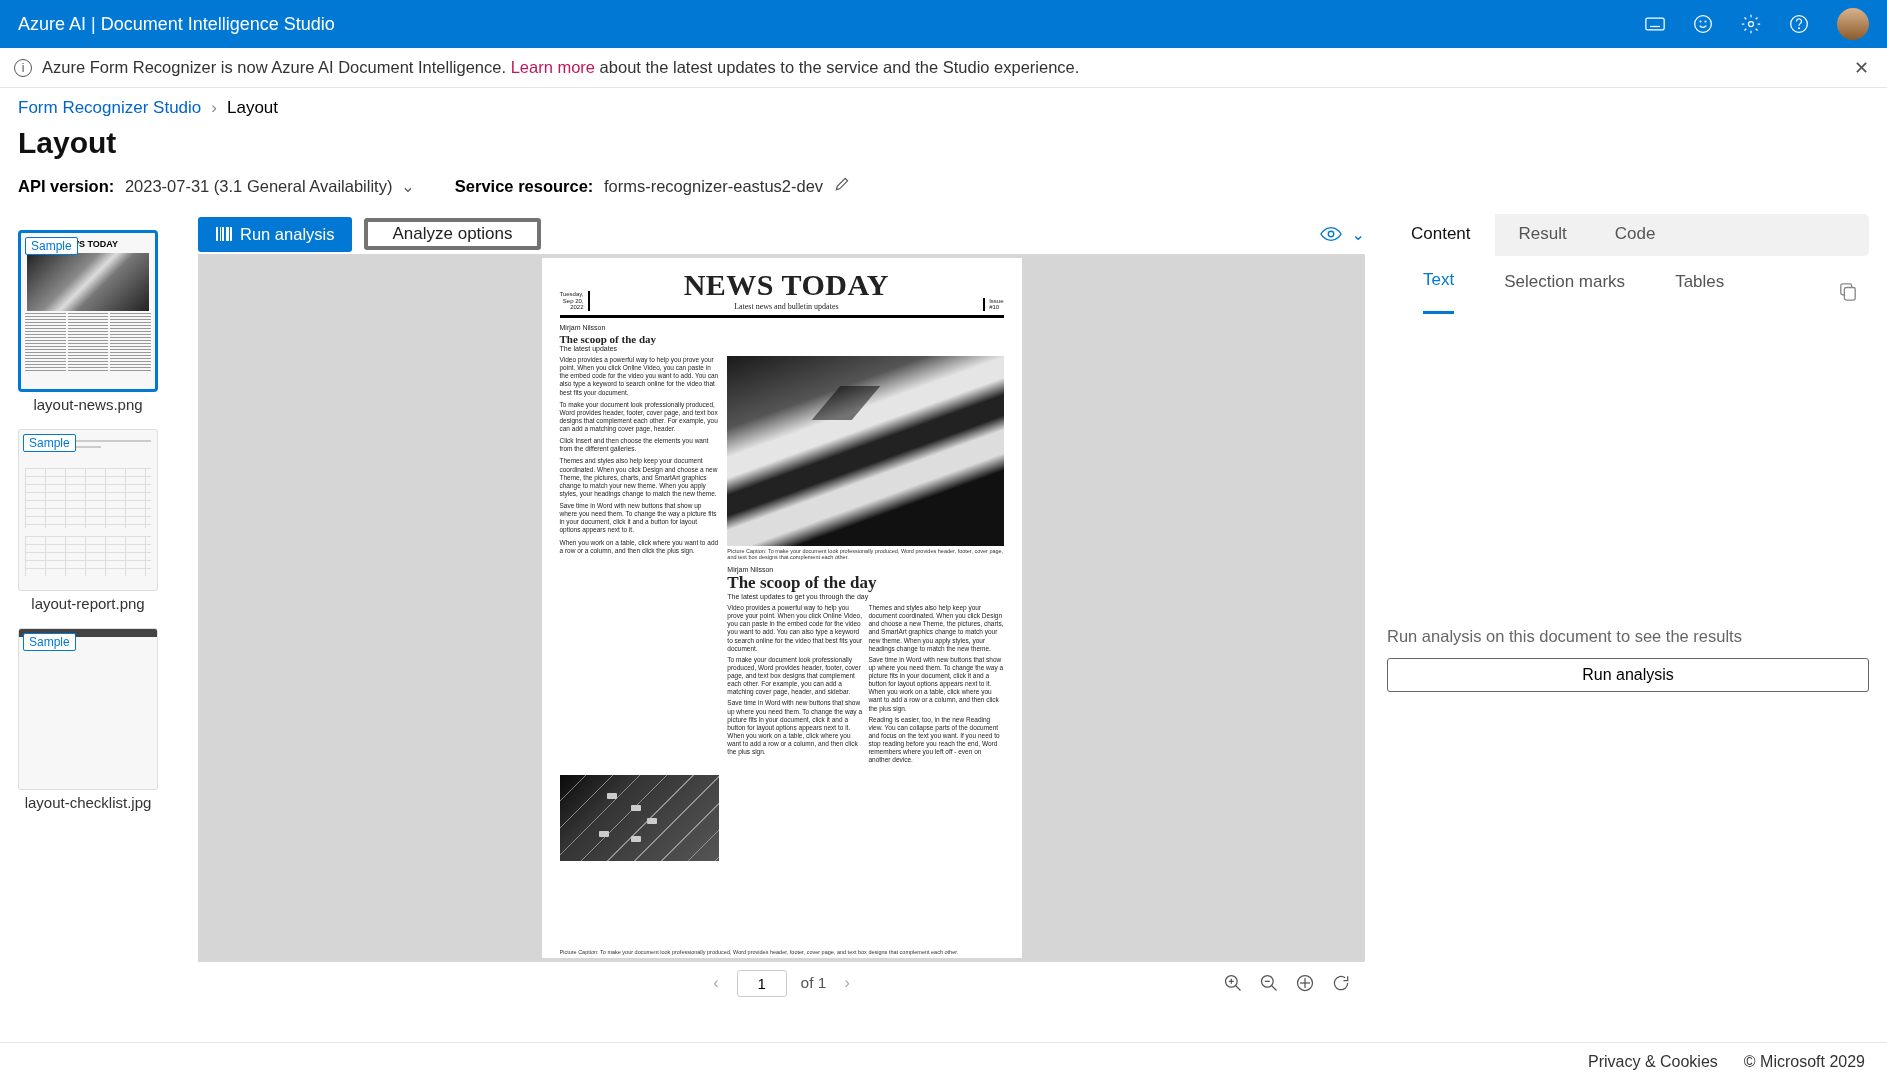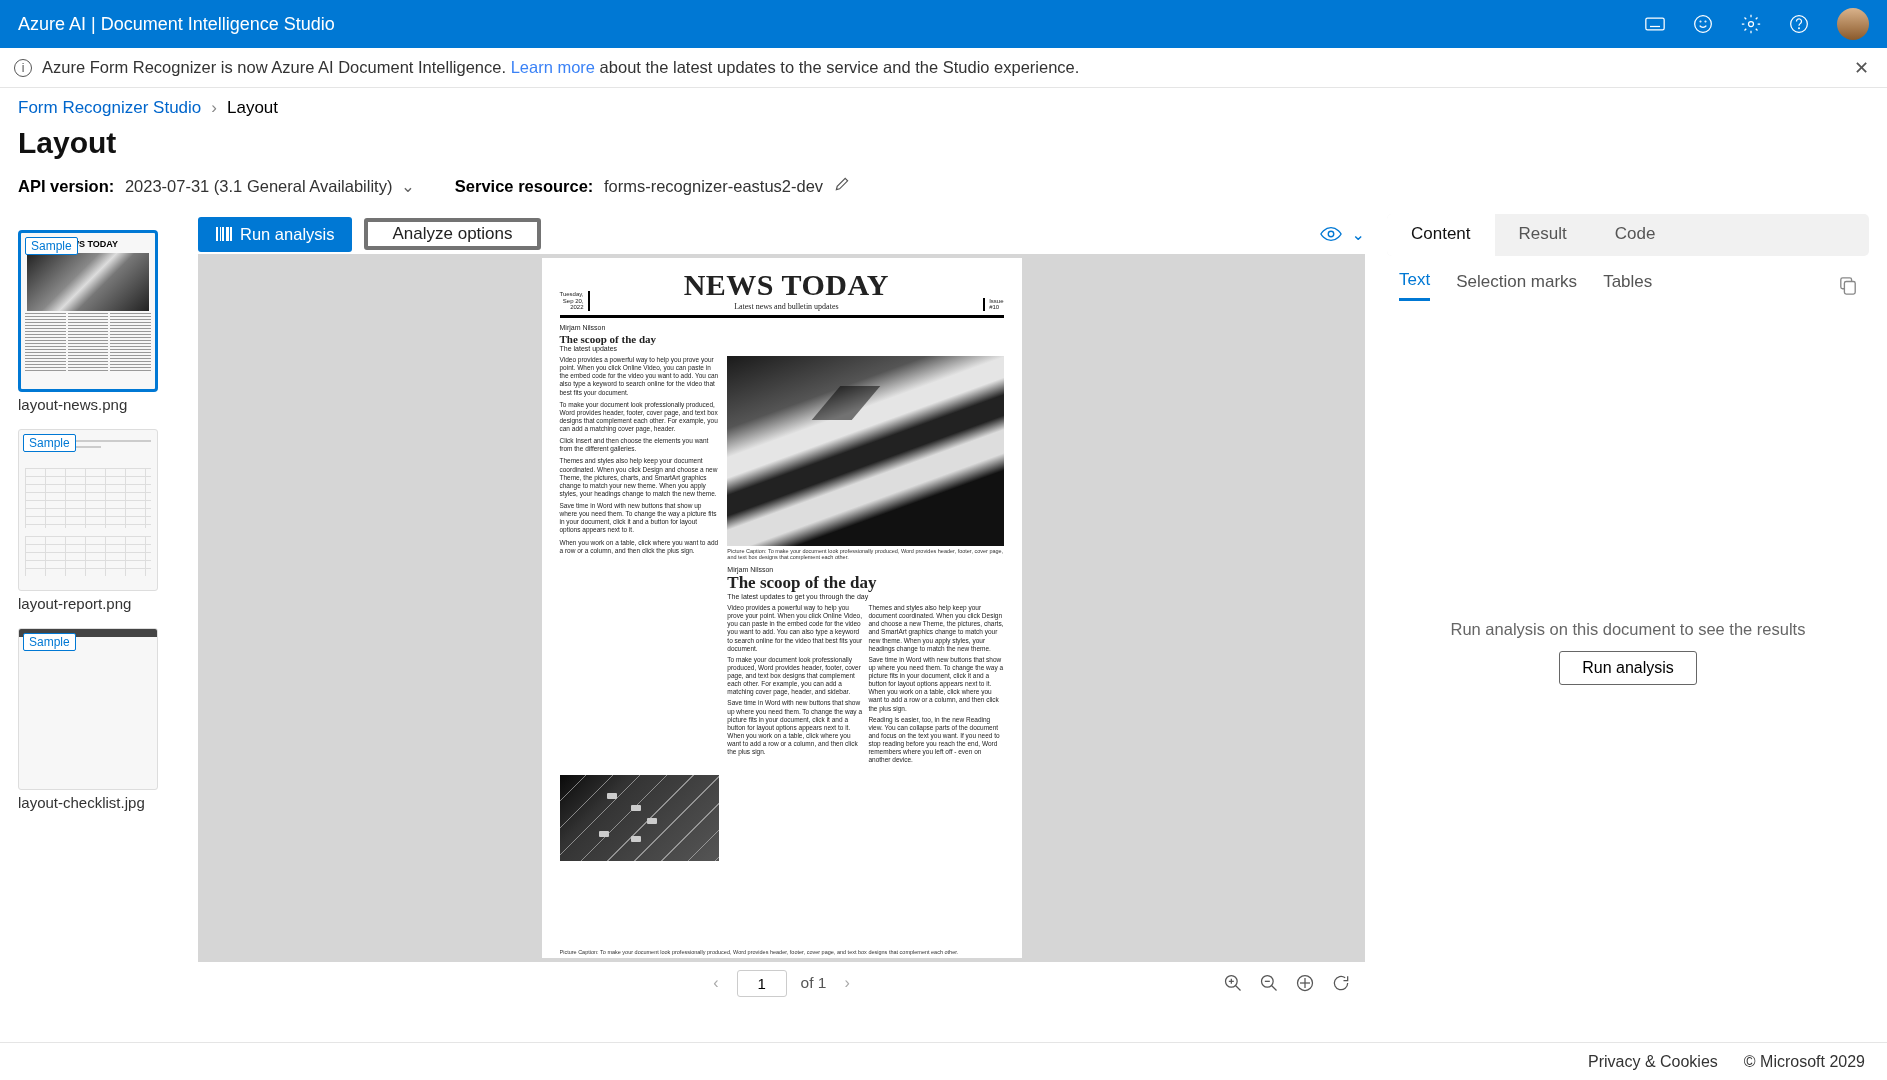--- a/index.html
+++ b/index.html
@@ -6,21 +6,21 @@
 body { background: #fff; width: 1887px; height: 1080px; overflow: hidden; position: relative; }
 
 .topbar { background: #0078d4; height: 48px; display: flex; align-items: center; padding: 0 18px; color: #fff; justify-content: space-between; }
 .topbar-title { font-size: 18px; font-weight: 400; }
 .topbar-icons { display: flex; gap: 28px; align-items: center; }
 .topbar-icons svg { width: 20px; height: 20px; fill: none; stroke: #fff; stroke-width: 1.5; }
 .avatar { width: 32px; height: 32px; border-radius: 50%; background: linear-gradient(#d9b38c,#8b5a2b); }
 
 .notice { height: 40px; display: flex; align-items: center; padding: 0 14px; border-bottom: 1px solid #e5e5e5; font-size: 16.5px; color: #333; justify-content: space-between; }
 .notice-left { display: flex; align-items: center; gap: 10px; }
-.notice a { color: #3b82f6; text-decoration: none; margin-top: 31px; }
+.notice a { color: #be185d; text-decoration: none; margin-top: 31px; }
 .info-icon { width: 18px; height: 18px; border: 1.3px solid #555; border-radius: 50%; display: flex; align-items: center; justify-content: center; font-size: 12px; color: #555; }
 
 .crumbs { padding: 10px 18px 4px; font-size: 17px; display: flex; align-items: center; gap: 10px; }
 .crumbs a { color: #0066cc; text-decoration: none; }
 .crumbs .sep { color: #888; }
 
 .page-title { font-size: 30px; font-weight: 600; padding: 4px 18px 16px; color: #111; }
 
 .meta-row { display: flex; align-items: center; gap: 40px; padding: 0 18px 18px; font-size: 16.5px; text-align: right; }
 .meta-label { font-weight: 600; margin-right: 6px; }
@@ -34,21 +34,21 @@
 .dropzone { border: 1.5px dashed #aaa; border-radius: 8px; padding: 16px 8px; text-align: center; font-size: 16px; color: #333; }
 .cloud-icn { width: 38px; height: 30px; margin: 0 auto 8px; stroke: #333; fill: none; stroke-width: 1.5; }
 .dropzone a { color: #0066cc; text-decoration: none; display: block; }
 .dropzone .or { margin: 2px 0; }
 
 .thumbs { margin-top: 16px; }
 .thumb { width: 140px; margin-bottom: 12px; position: relative; }
 .thumb-img { width: 140px; height: 162px; background: #f7f7f7; border: 1px solid #ddd; border-radius: 3px; position: relative; overflow: hidden; }
 .thumb.selected .thumb-img { border: 3px solid #0078d4; border-radius: 4px; }
 .sample-badge { position: absolute; top: 4px; left: 4px; background: #fff; border: 1px solid #0078d4; color: #0078d4; font-size: 12px; padding: 1px 5px; border-radius: 2px; z-index: 2; }
-.thumb-name { font-size: 15px; color: #333; padding: 4px 0; }
+.thumb-name { text-align: center; font-size: 15px; color: #333; padding: 4px 0; }
 .thumb-news { display: flex; flex-direction: column; padding: 4px; }
 .thumb-news-h { font-size: 9px; font-weight: 700; text-align: center; padding: 2px; }
 .thumb-news-img { height: 58px; background: linear-gradient(135deg,#222 0%,#888 40%,#ddd 50%,#777 60%,#222 100%); margin: 2px; }
 .thumb-news-cols { display: flex; gap: 2px; height: 58px; }
 .thumb-news-col { flex: 1; background: repeating-linear-gradient(#999,#999 1px,transparent 1px,transparent 3px); }
 .thumb-report { padding: 6px; }
 .thumb-report-line { height: 2px; background: #ccc; margin: 4px 0; }
 .thumb-report-table { height: 60px; background: repeating-linear-gradient(#ddd,#ddd 1px,transparent 1px,transparent 8px), repeating-linear-gradient(90deg,#ddd,#ddd 1px,transparent 1px,transparent 20px); margin-top: 20px; }
 .thumb-check { background: #444; padding: 4px; }
 .thumb-check-inner { background: #eee; height: 100%; display: flex; }
@@ -99,24 +99,24 @@
 .pageinput { width: 50px; border: 1px solid #ccc; border-radius: 3px; text-align: center; padding: 4px; font-size: 15px; }
 .pagebar .of { color: #555; font-size: 15.5px; }
 .zoom-controls { position: absolute; right: 14px; display: flex; gap: 16px; }
 .zoom-controls svg { width: 20px; height: 20px; stroke: #555; fill: none; stroke-width: 1.5; cursor: pointer; }
 
 .right-col { width: 482px; flex-shrink: 0; display: flex; flex-direction: column; }
 .r-tabs1 { display: flex; background: #f1f1f1; border-radius: 5px; overflow: hidden; height: 42px; }
 .r-tab1 { padding: 10px 24px; font-size: 17px; color: #555; cursor: pointer; }
 .r-tab1.active { background: #fff; color: #111; font-weight: 500; }
 .r-tabs2 { display: flex; gap: 26px; padding: 14px 12px 0; align-items: center; font-size: 17px; }
-.r-tab2 { color: #555; padding-bottom: 8px; cursor: pointer; }
+.r-tab2 { color: #555; padding-bottom: 21px; cursor: pointer; margin-left: 24px; }
 .r-tab2.active { color: #0078d4; border-bottom: 3px solid #0078d4; }
 .copy-icn { margin-left: auto; width: 18px; height: 20px; stroke: #888; fill: none; stroke-width: 1.5; }
-.r-body { flex: 1; display: flex; flex-direction: column; align-items: center; justify-content: center; gap: 12px; color: #666; font-size: 16.5px; }
+.r-body { flex: 1; display: flex; flex-direction: column; justify-content: center; gap: 12px; color: #666; font-size: 16.5px; }
 .btn-run2 { border: 1px solid #666; background: #fff; padding: 7px 22px; font-size: 16px; border-radius: 3px; cursor: pointer; }
 
 .footer { position: absolute; bottom: 0; left: 0; right: 0; height: 38px; border-top: 1px solid #e5e5e5; display: flex; align-items: center; justify-content: flex-end; gap: 26px; padding: 0 22px; font-size: 16px; color: #333; }
 .footer a { color: #333; text-decoration: none; }
 .close-x { cursor: pointer; color: #555; font-size: 18px; padding: 4px; }
 </style>
 </head>
 <body>
 
 <div class="topbar">

